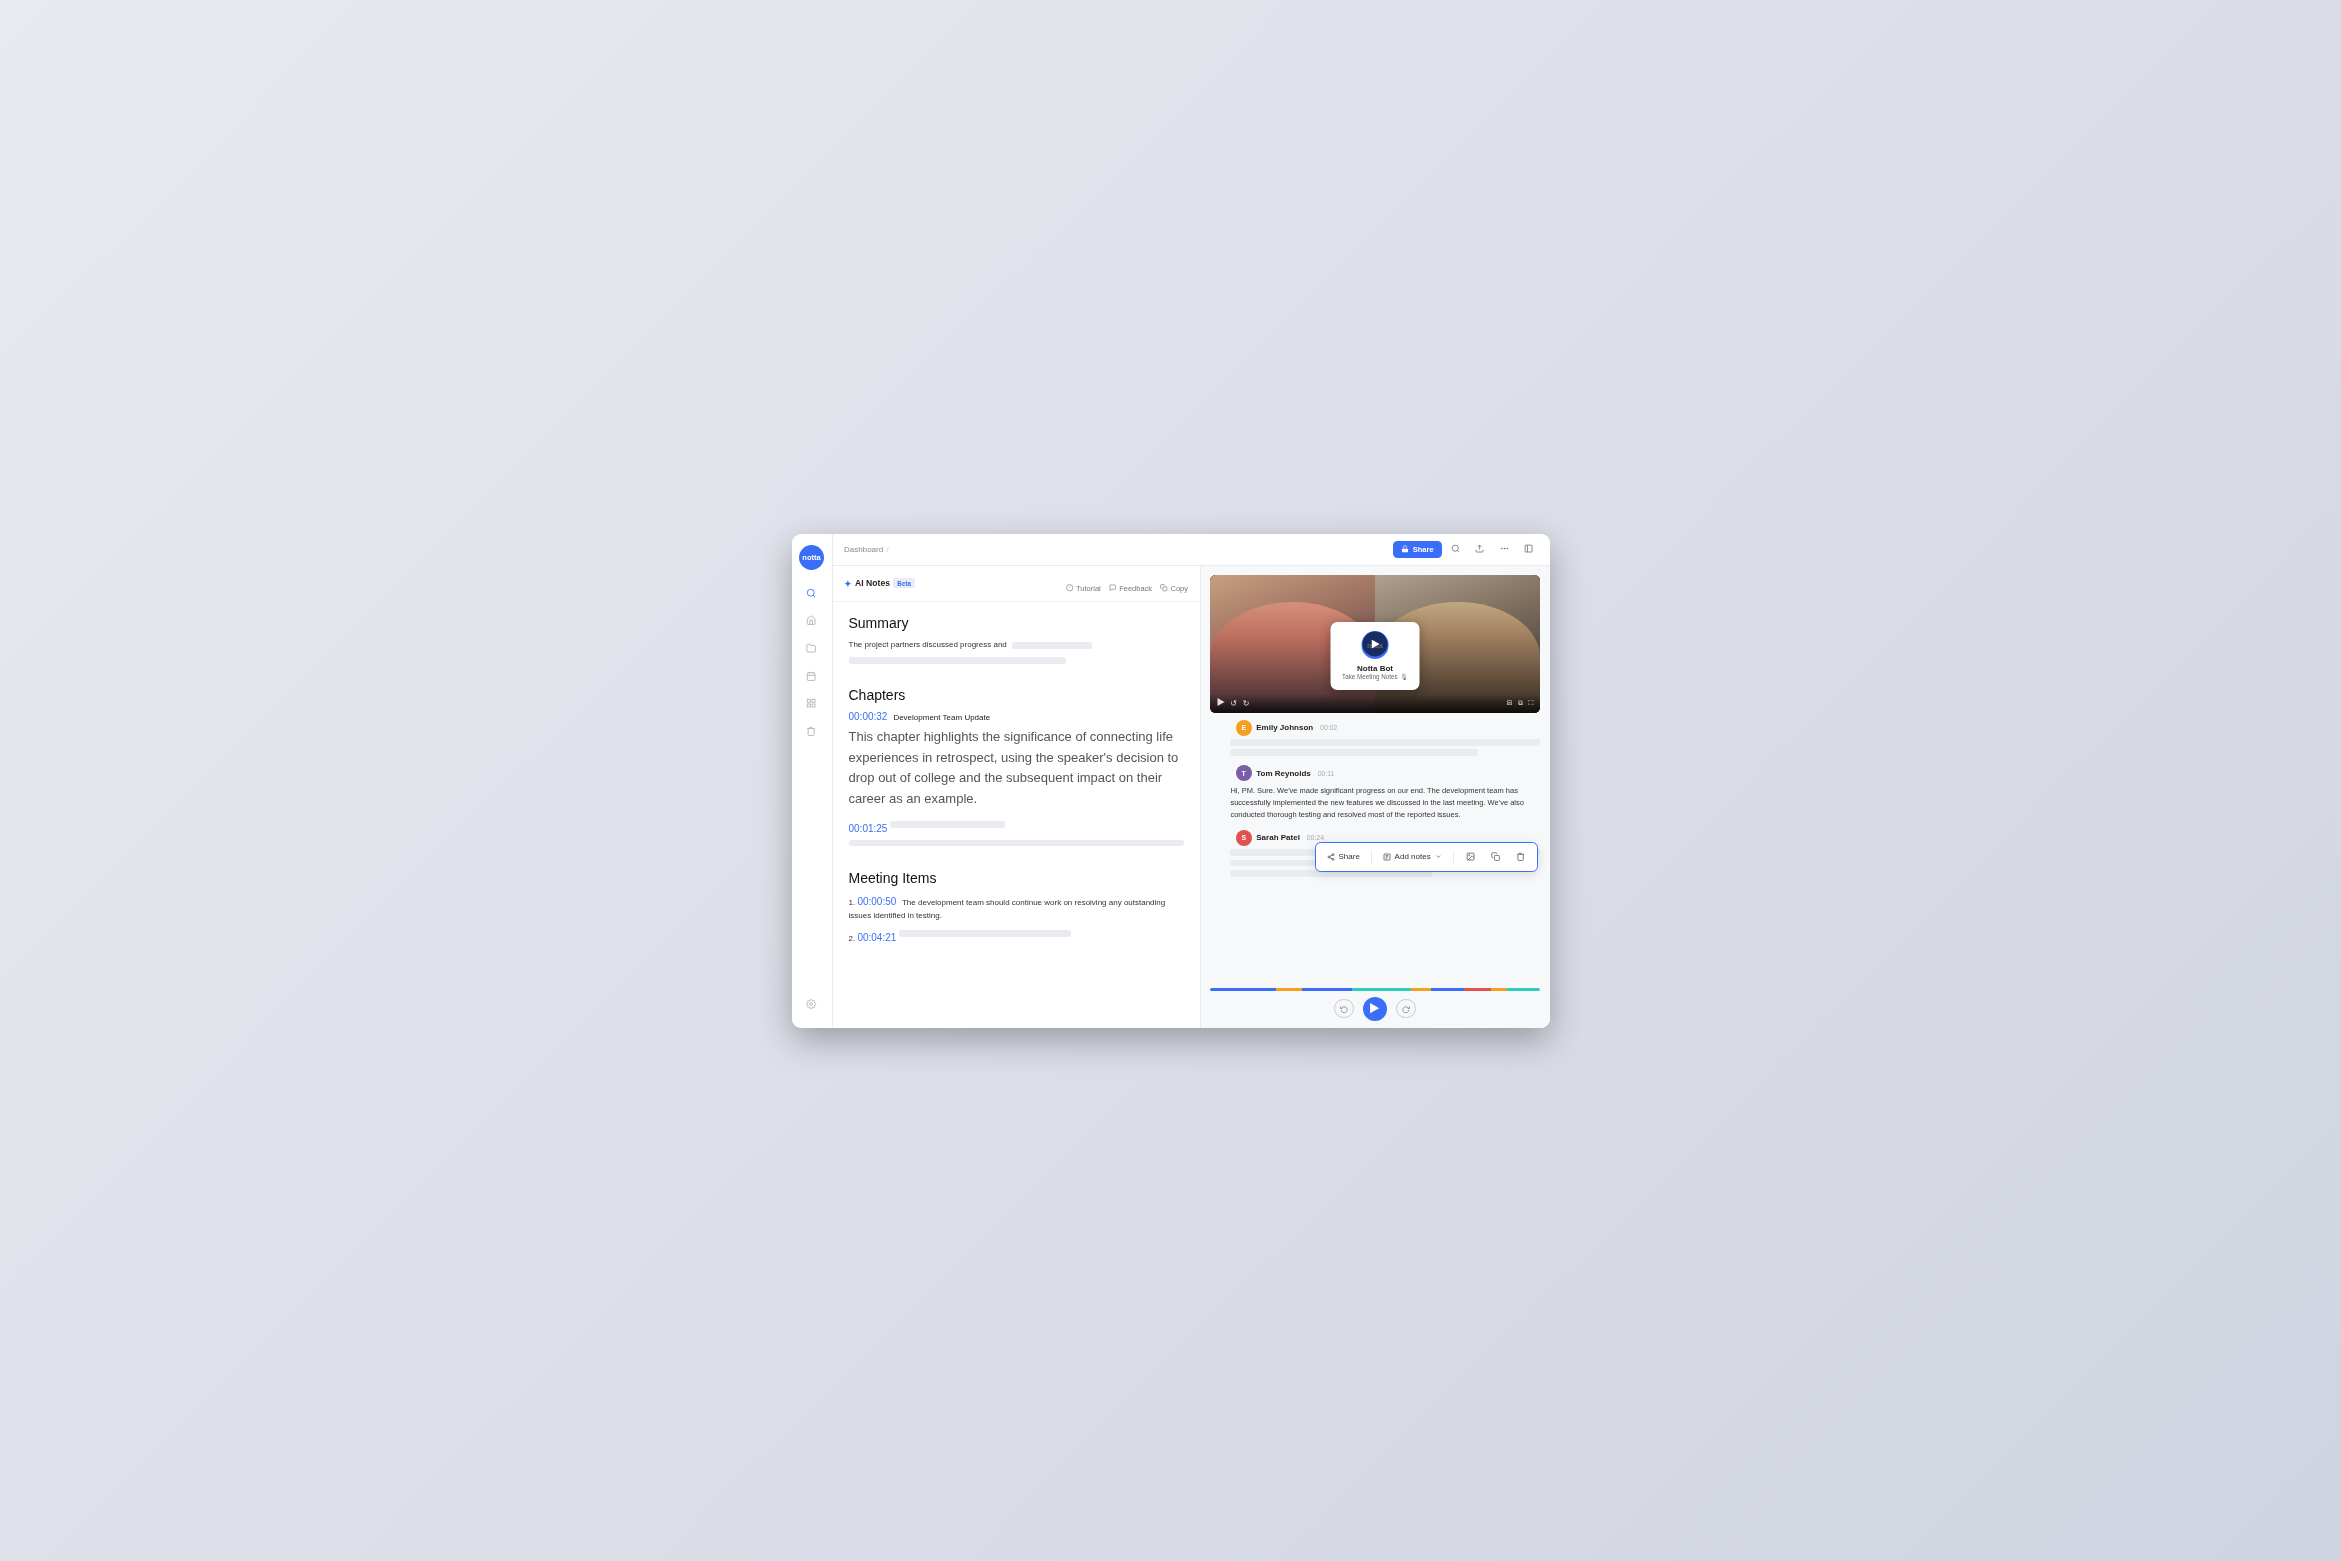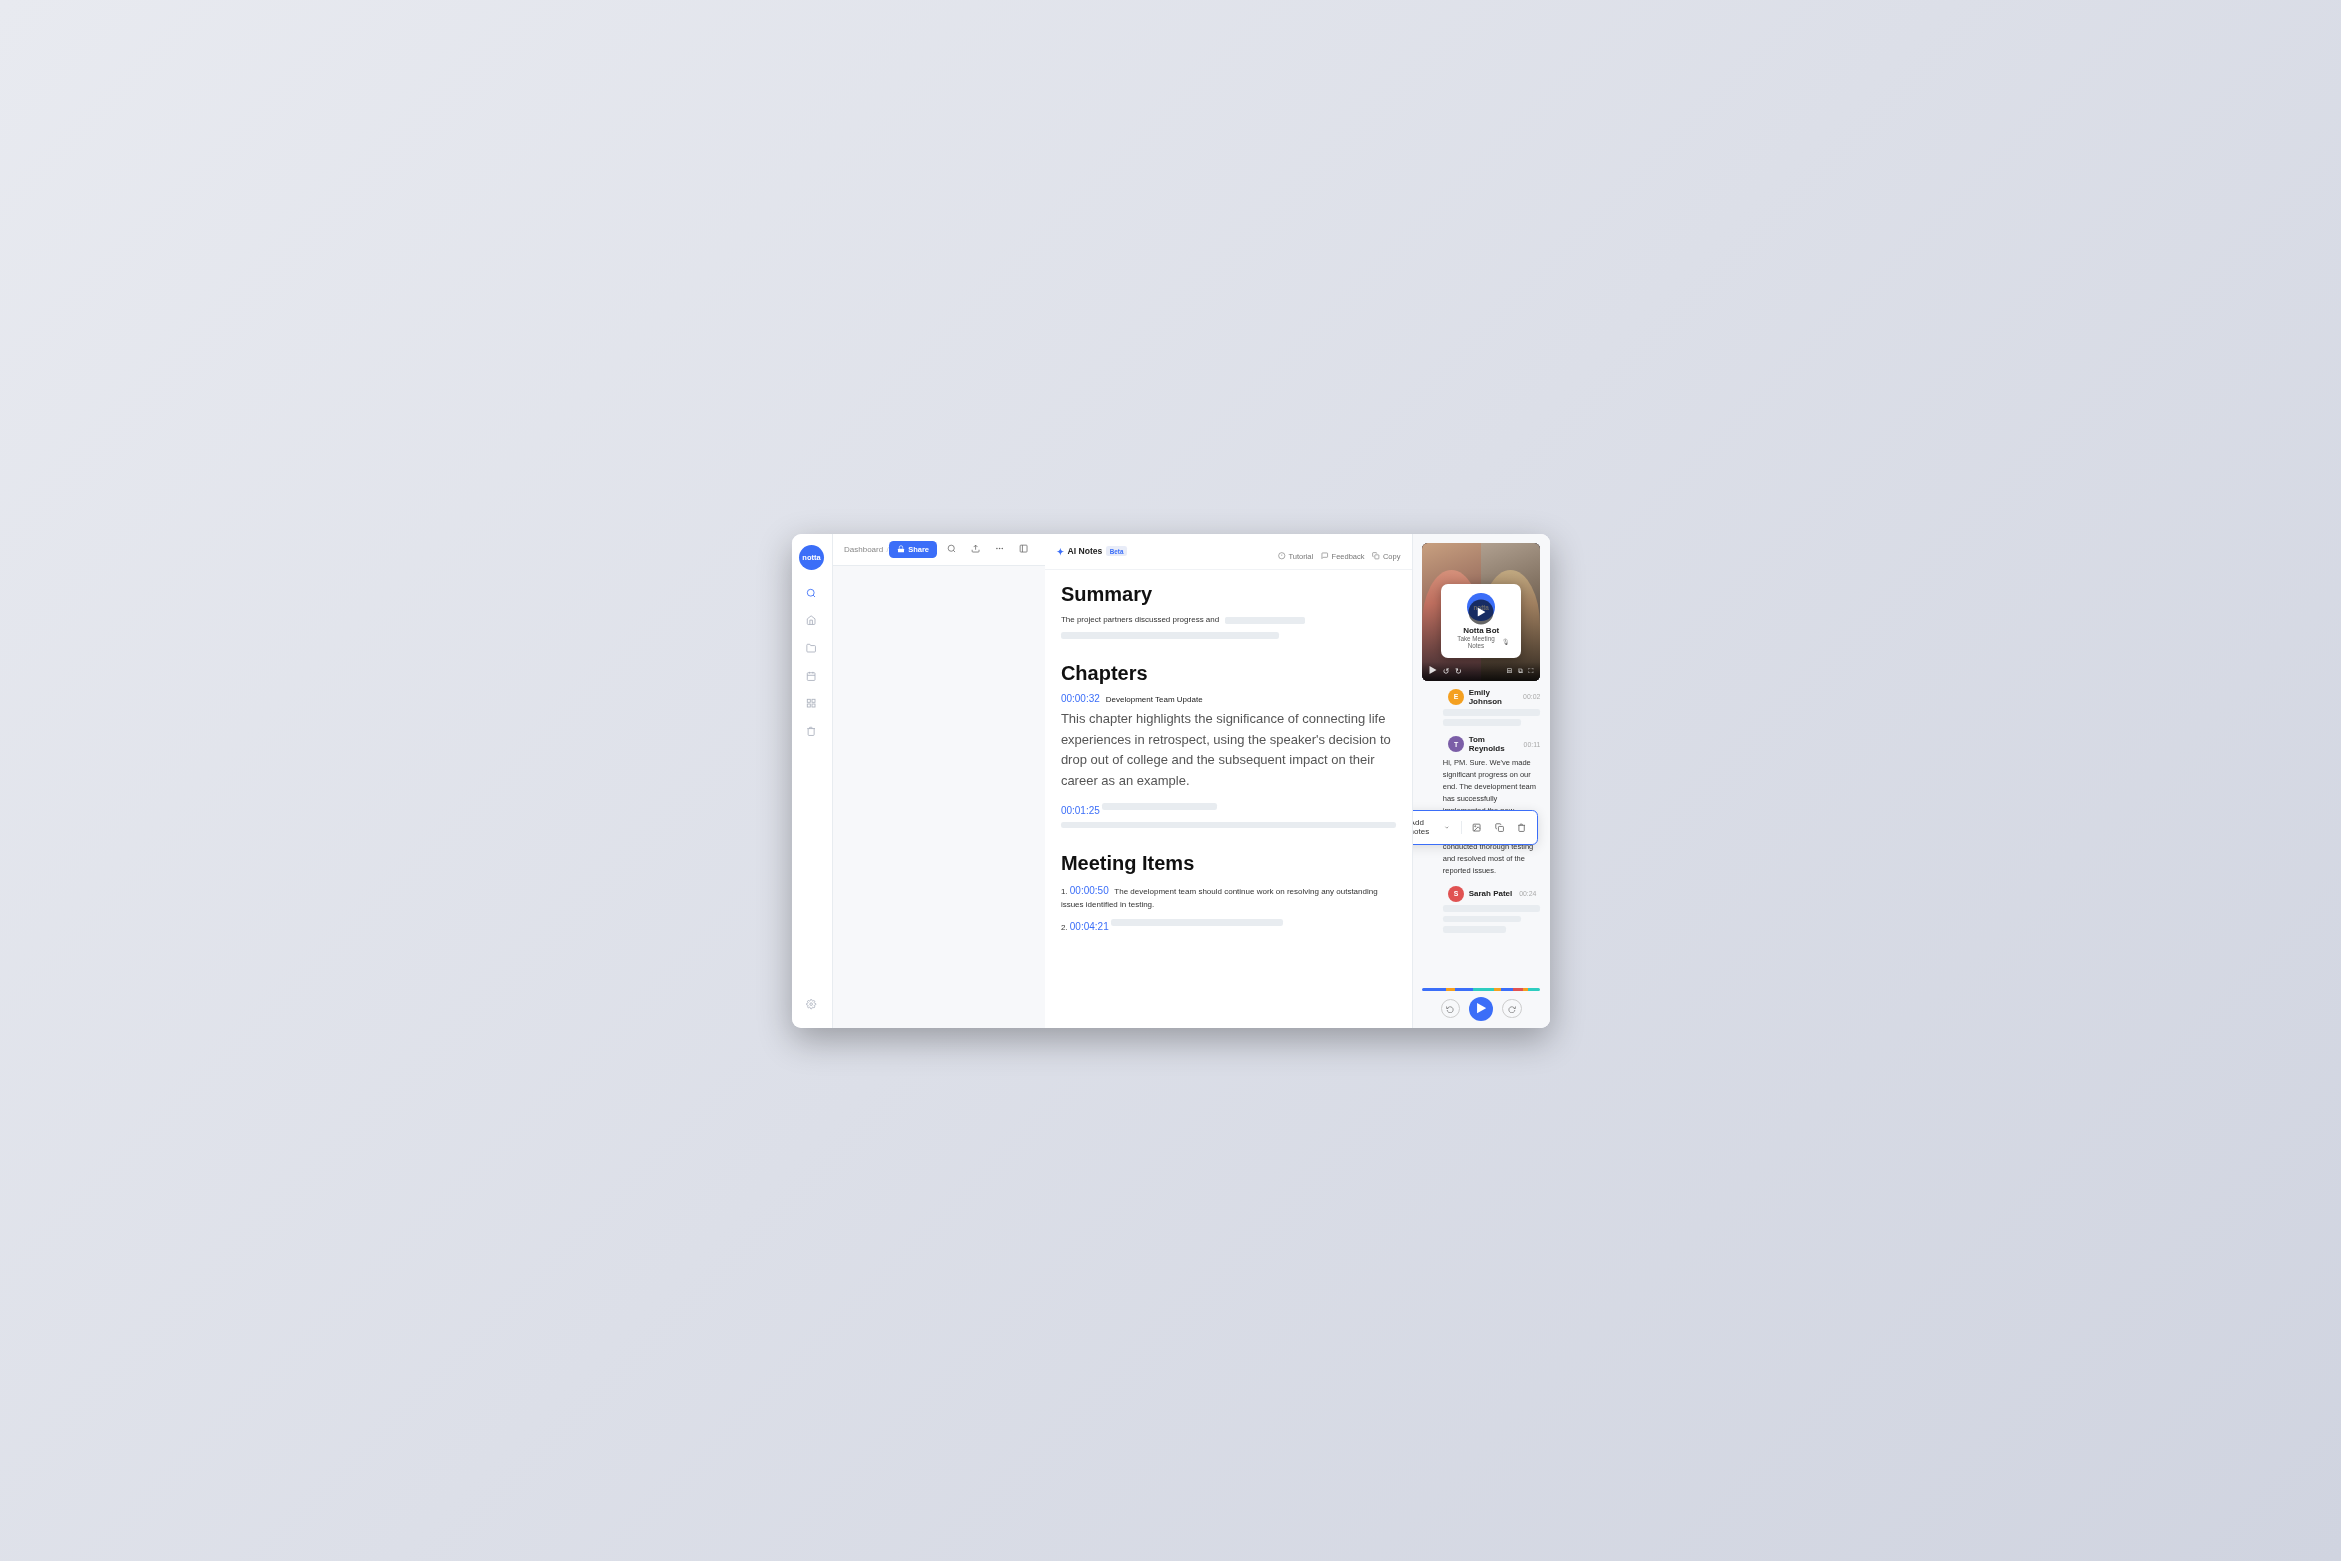--- a/index.html
+++ b/index.html
@@ -60,21 +60,21 @@
       font-size: 10.3px;
     }
     .sidebar-icon.active { color: #3b6ef8; }
     .sidebar-bottom {
       margin-top: auto;
     }
     
     .main-content {
       flex: 1;
       display: flex;
-      flex-direction: row;
+      flex-direction: column;
       background: #f7f8fa;
       overflow: hidden;
     }
     
     .header {
       height: 32px;
       background: #fff;
       border-bottom: 0.6px solid #e8ecf0;
       display: flex;
       align-items: center;
@@ -172,22 +172,22 @@
       color: #777;
       font-size: 7.5px;
       cursor: pointer;
     }
     .left-content {
       flex: 1;
       overflow-y: auto;
       padding: 13.8px 16px;
     }
     .section-title {
-      font-size: 20px;
-      font-weight: 700;
+      font-size: 14px;
+      font-weight: 400;
       color: #111;
       margin-bottom: 8px;
     }
     .summary-text {
       font-size: 8px;
       color: #333;
       line-height: 1.6;
       margin-bottom: 4.6px;
     }
     .placeholder-line {

